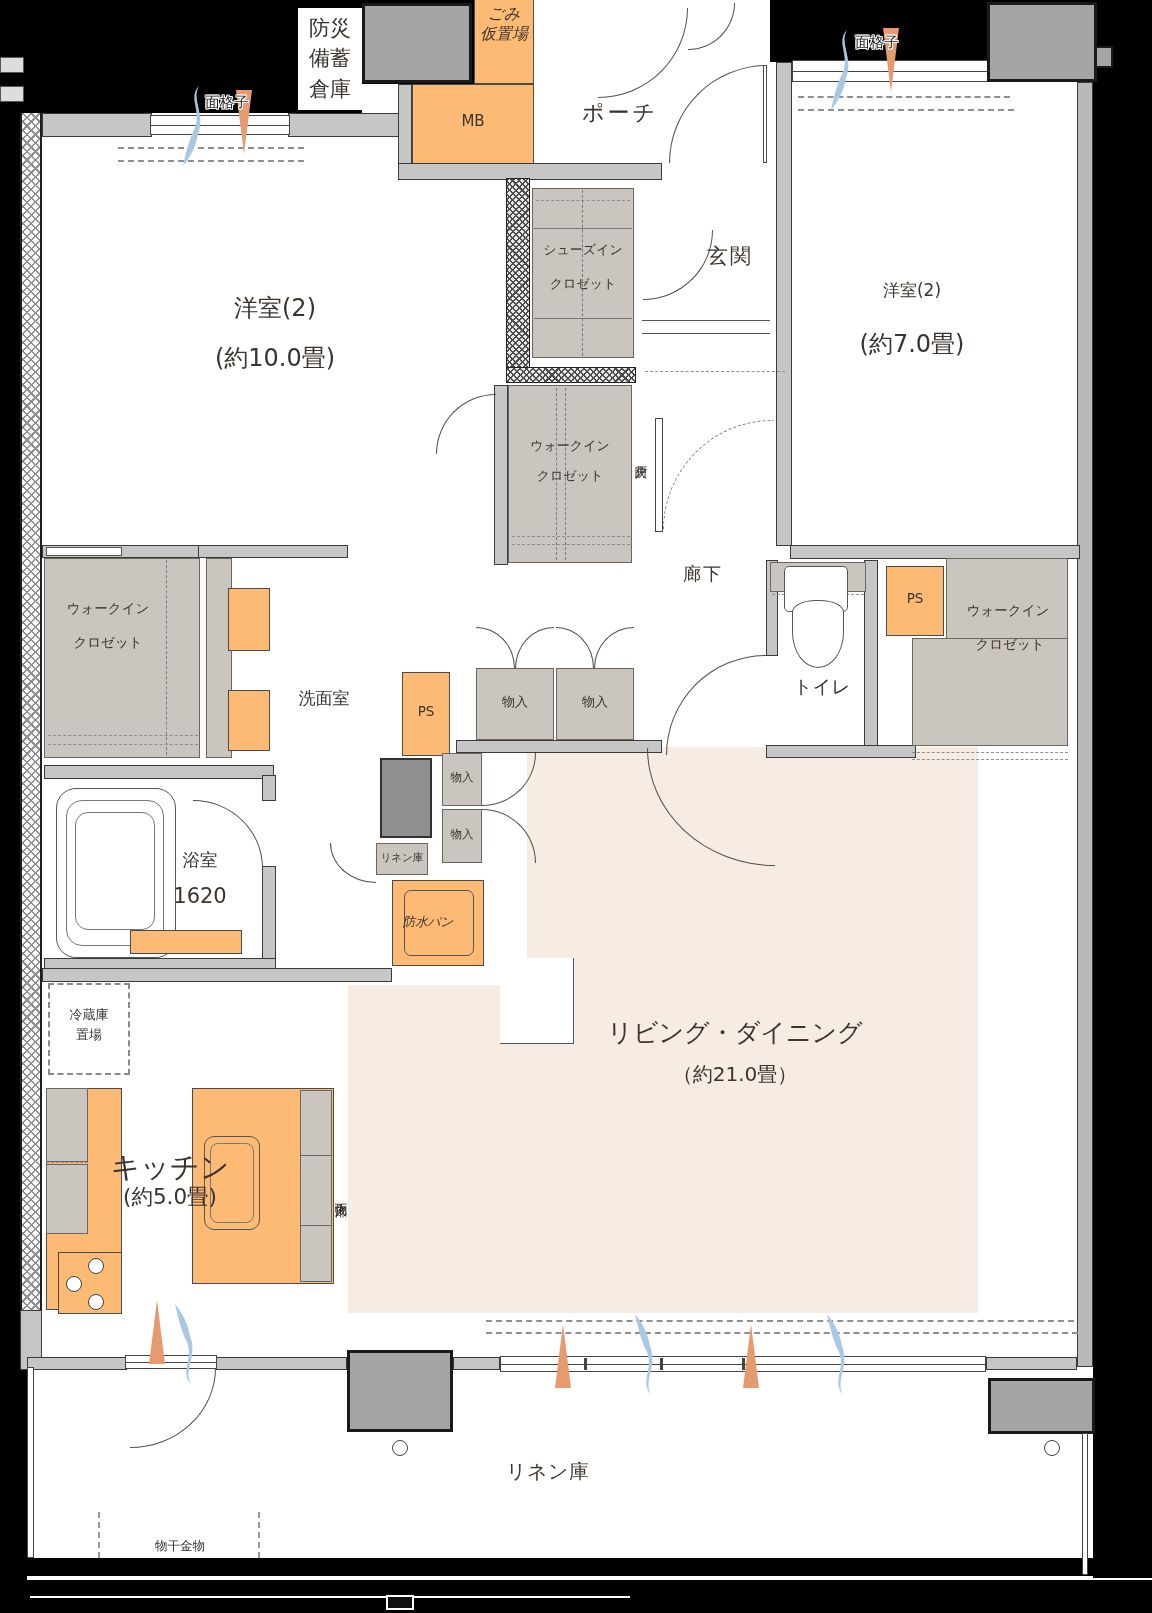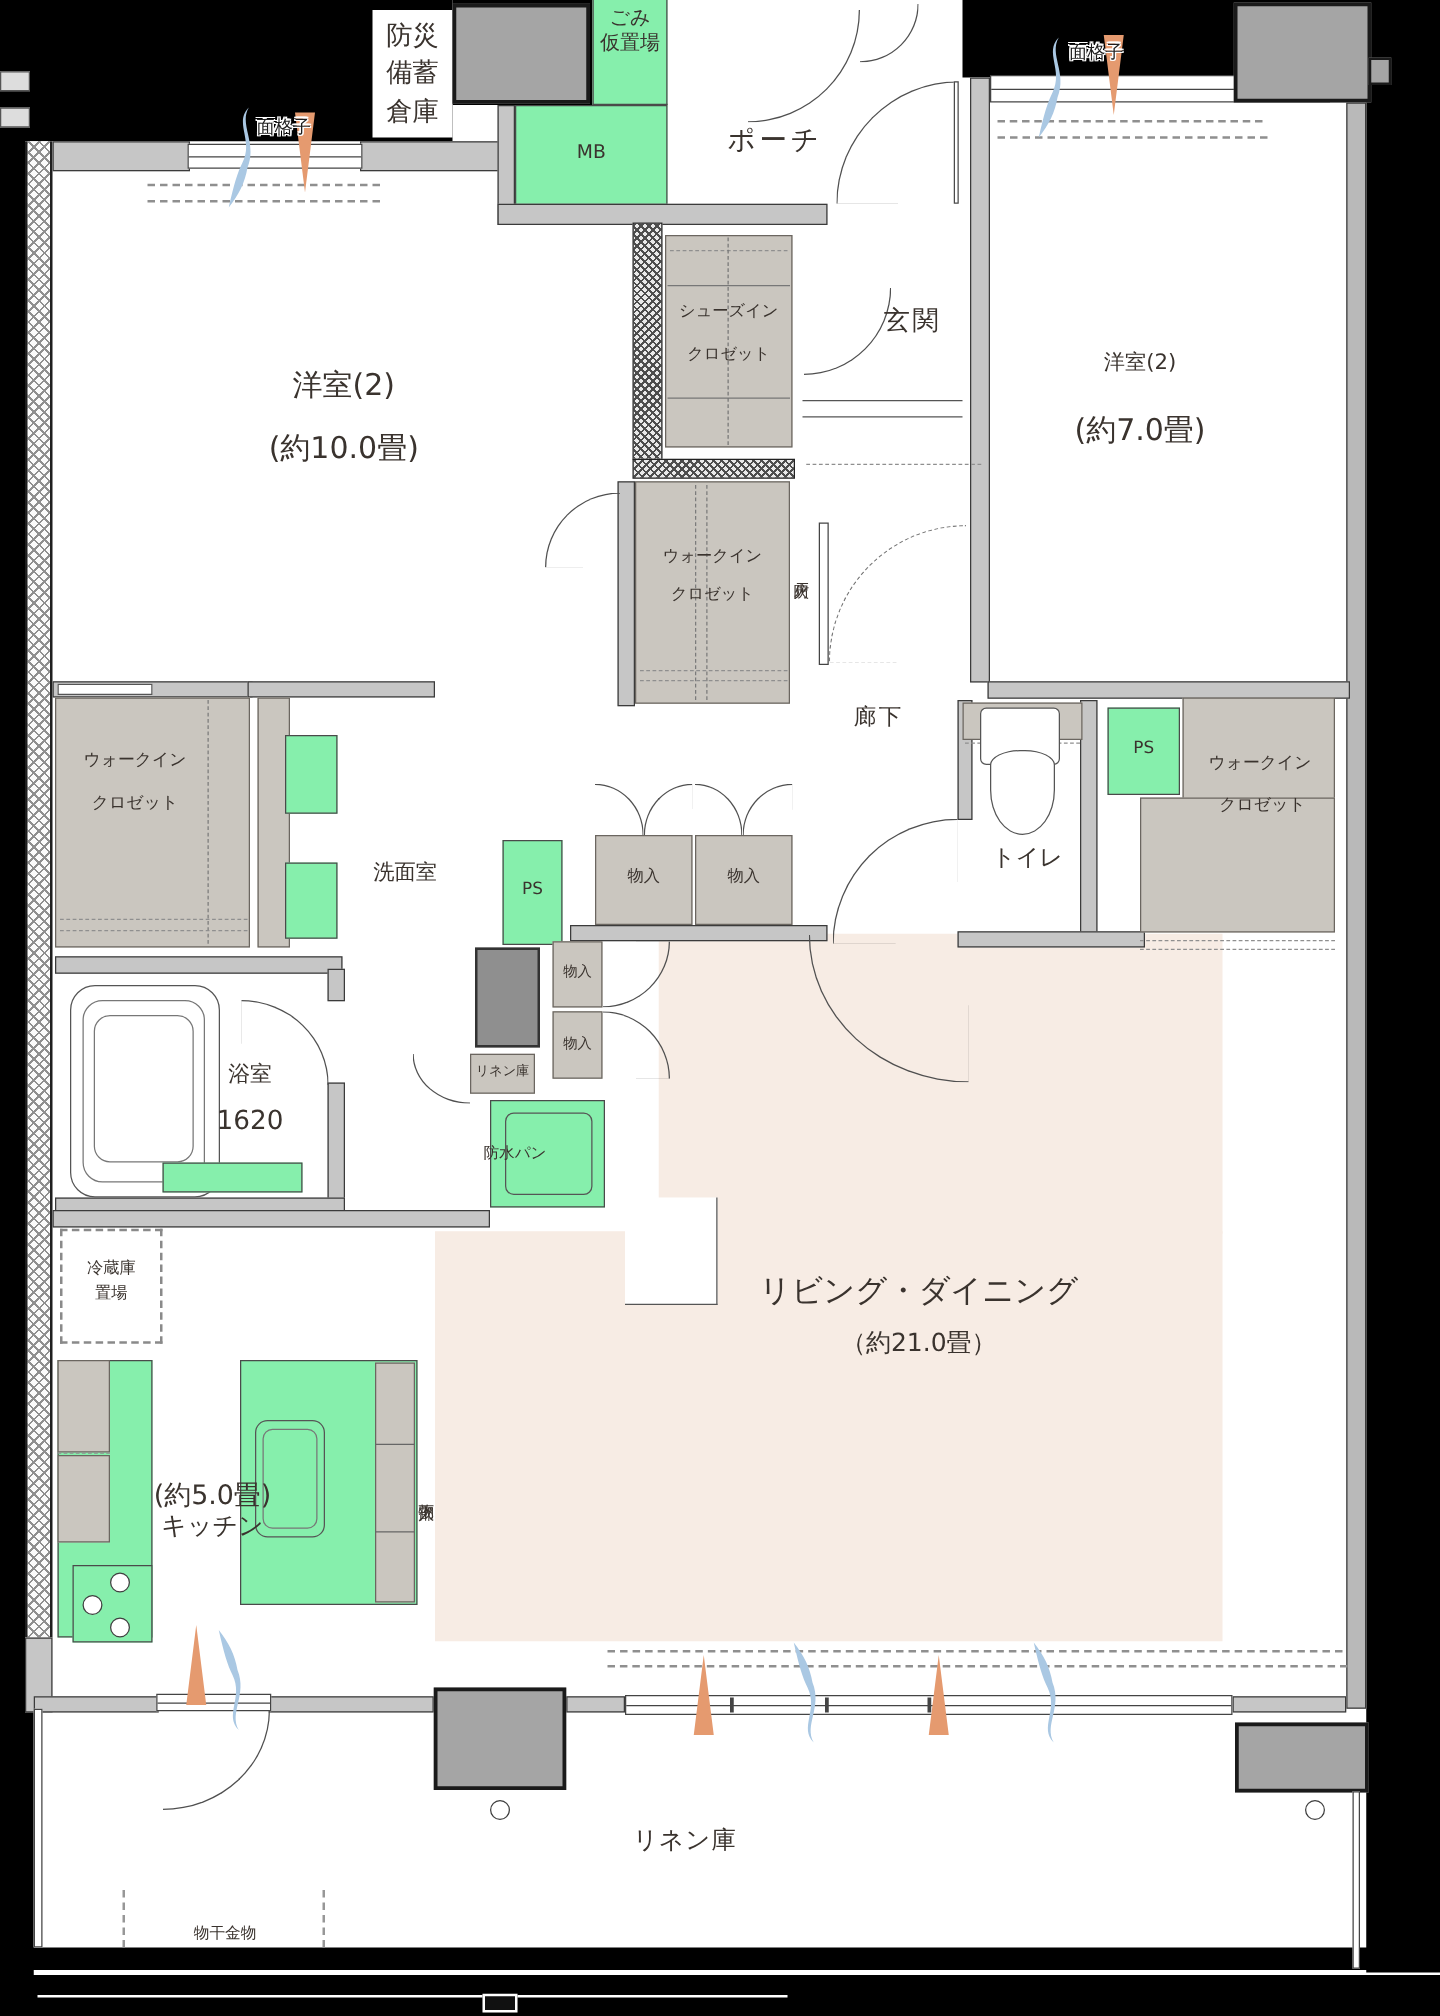--- a/index.html
+++ b/index.html
@@ -4,21 +4,21 @@
 <style>
   html,body{margin:0;padding:0;background:#fff;}
   .stage{position:relative;width:1152px;height:1613px;background:#fff;overflow:hidden;
          font-family:"DejaVu Sans","Liberation Sans",sans-serif;}
   .abs{position:absolute;}
   .blk{position:absolute;background:#000;}
   .wall{position:absolute;background:#c6c6c6;border:1px solid #3b3b3b;box-sizing:border-box;}
   .pillar{position:absolute;background:#a5a5a5;border:3px solid #1a1a1a;box-sizing:border-box;}
   .closet{position:absolute;background:#cac6bf;border:1px solid #6b6660;box-sizing:border-box;}
   .darkbox{position:absolute;background:#8f8f8f;border:2px solid #333;box-sizing:border-box;}
-  .white-box{position:absolute;background:#86efac;border:1px solid #4a4a4a;box-sizing:border-box;}
+  .white-box{position:absolute;background:#fdba74;border:1px solid #4a4a4a;box-sizing:border-box;font-style:italic;}
   .pink{position:absolute;background:#f7ece4;}
   .hatch{position:absolute;box-sizing:border-box;background-color:#fbfbfb;
     background-image:repeating-linear-gradient(45deg,#909090 0 1.5px,transparent 1.5px 6px),
                      repeating-linear-gradient(135deg,#909090 0 1.5px,transparent 1.5px 6px);
     border-left:2px solid #1f1f1f;border-right:2px solid #1f1f1f;}
   .hatch-dark{position:absolute;box-sizing:border-box;background-color:#e9e9e9;
     background-image:repeating-linear-gradient(45deg,#4d4d4d 0 1.5px,transparent 1.5px 4.5px),
                      repeating-linear-gradient(135deg,#4d4d4d 0 1.5px,transparent 1.5px 4.5px);
     border:1px solid #222;}
   .lbl{position:absolute;color:#3a332e;text-align:center;white-space:nowrap;line-height:1.2;}
@@ -188,21 +188,21 @@
   <div class="lbl" style="left:444px;top:828px;width:36px;font-size:11.5px;">物入</div>
   <div class="arc br" style="left:482px;top:753px;width:54px;height:53px;"></div>
   <div class="arc tr" style="left:482px;top:809px;width:54px;height:54px;"></div>
 
   <div class="darkbox" style="left:380px;top:758px;width:52px;height:80px;"></div>
   <div class="closet" style="left:376px;top:843px;width:52px;height:32px;"></div>
   <div class="lbl" style="left:376px;top:851px;width:52px;font-size:10.5px;">リネン庫</div>
   <div class="arc bl" style="left:330px;top:843px;width:46px;height:40px;"></div>
   <div class="white-box" style="left:392px;top:880px;width:92px;height:86px;"></div>
   <div class="abs" style="left:404px;top:890px;width:70px;height:66px;border:1.5px solid #555;border-radius:7px;box-sizing:border-box;"></div>
-  <div class="lbl" style="left:378px;top:914px;width:68px;font-size:12.5px;">防水パン</div>
+  <div class="lbl" style="left:394px;top:914px;width:68px;font-size:12.5px;font-style:italic;">防水パン</div>
 
   <div class="wall" style="left:44px;top:765px;width:230px;height:14px;"></div>
   <div class="wall" style="left:262px;top:775px;width:14px;height:26px;"></div>
   <div class="wall" style="left:262px;top:866px;width:14px;height:104px;"></div>
   <div class="wall" style="left:44px;top:958px;width:232px;height:14px;"></div>
   <div class="abs" style="left:56px;top:788px;width:120px;height:170px;border:1.6px solid #555;border-radius:20px;box-sizing:border-box;"></div>
   <div class="abs" style="left:66px;top:800px;width:98px;height:146px;border:1px solid #777;border-radius:16px;box-sizing:border-box;"></div>
   <div class="abs" style="left:75px;top:812px;width:80px;height:118px;border:1px solid #777;border-radius:13px;box-sizing:border-box;"></div>
   <div class="white-box" style="left:130px;top:930px;width:112px;height:24px;"></div>
   <div class="arc tr" style="left:193px;top:800px;width:70px;height:68px;"></div>
@@ -248,21 +248,21 @@
   <div class="circle" style="left:88px;top:1258px;width:16px;height:16px;"></div>
   <div class="circle" style="left:66px;top:1276px;width:16px;height:16px;"></div>
   <div class="circle" style="left:88px;top:1294px;width:16px;height:16px;"></div>
   <div class="white-box" style="left:192px;top:1088px;width:142px;height:196px;"></div>
   <div class="abs" style="left:204px;top:1136px;width:56px;height:94px;border:1.6px solid #555;border-radius:10px;box-sizing:border-box;"></div>
   <div class="abs" style="left:210px;top:1143px;width:44px;height:80px;border:1px solid #777;border-radius:8px;box-sizing:border-box;"></div>
   <div class="closet" style="left:300px;top:1090px;width:32px;height:192px;"></div>
   <div class="line-h" style="left:300px;top:1155px;width:32px;background:#666;"></div>
   <div class="line-h" style="left:300px;top:1225px;width:32px;background:#666;"></div>
   <div class="lbl vtext" style="left:334px;top:1146px;height:96px;font-size:12.5px;">下部物入</div>
-  <div class="lbl" style="left:95px;top:1208px;width:150px;font-size:20px;">キッチン</div>
+  <div class="lbl" style="left:95px;top:1150px;width:150px;font-size:29px;">キッチン</div>
   <div class="lbl" style="left:85px;top:1184px;width:170px;font-size:21.5px;">(約5.0畳)</div>
 
   <div class="dash-h" style="left:486px;top:1320px;width:588px;"></div>
   <div class="dash-h" style="left:486px;top:1332px;width:592px;"></div>
   <div class="wall" style="left:27px;top:1357px;width:100px;height:13px;"></div>
   <div class="wall" style="left:215px;top:1357px;width:132px;height:13px;"></div>
   <div class="wall" style="left:453px;top:1357px;width:47px;height:13px;"></div>
   <div class="wall" style="left:986px;top:1357px;width:91px;height:13px;"></div>
   <div class="pillar" style="left:347px;top:1350px;width:106px;height:82px;"></div>
   <div class="circle" style="left:392px;top:1440px;width:16px;height:16px;"></div>

